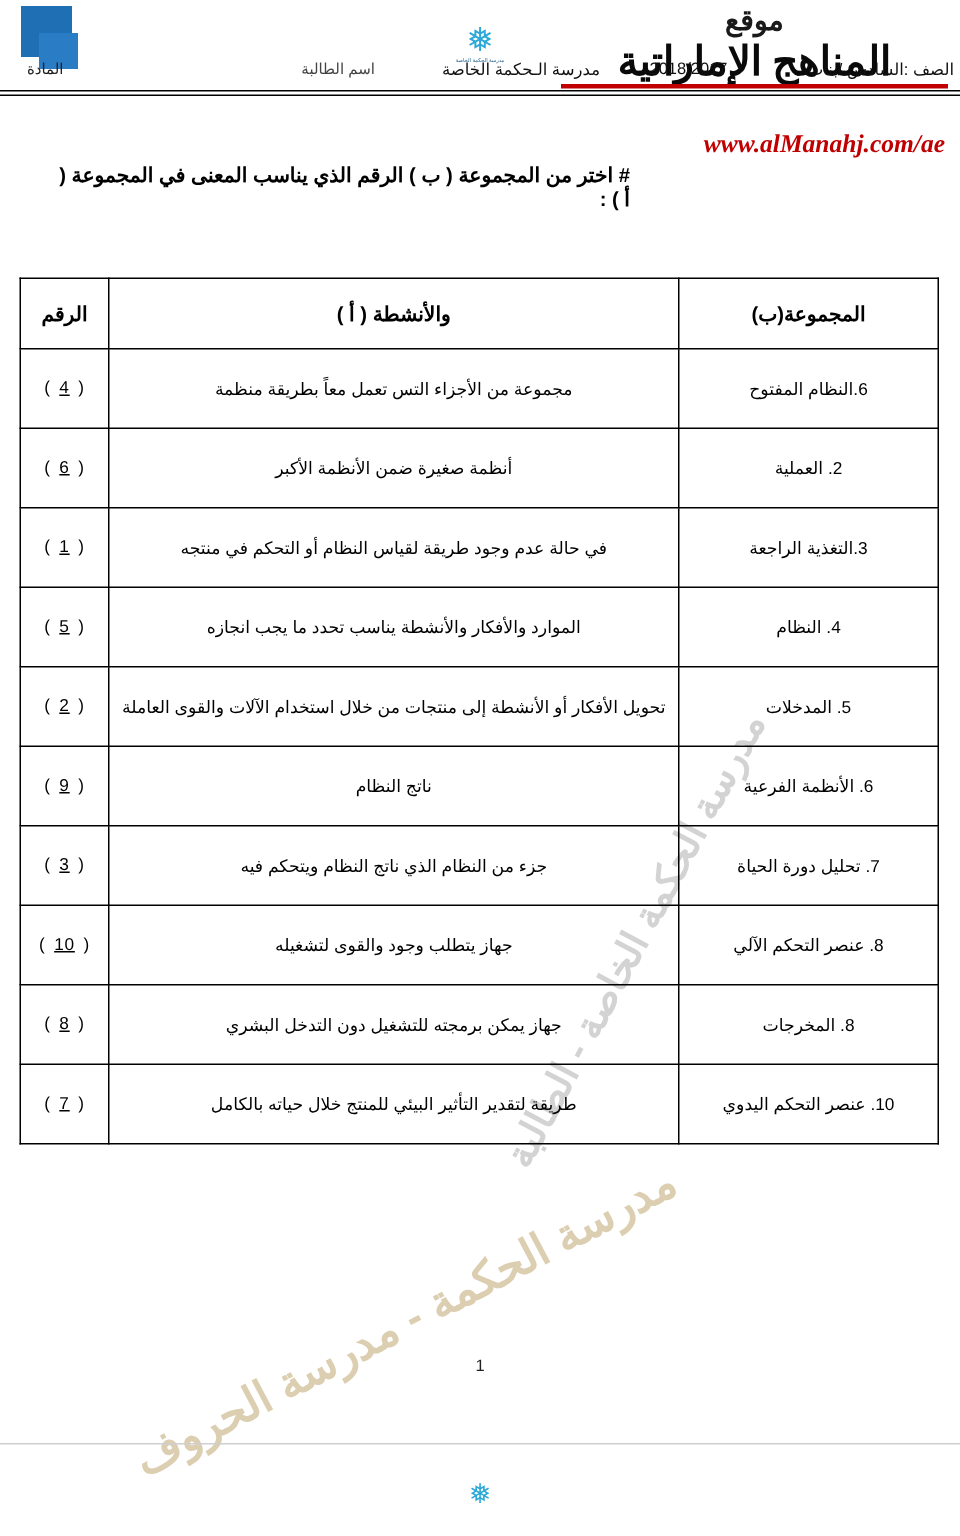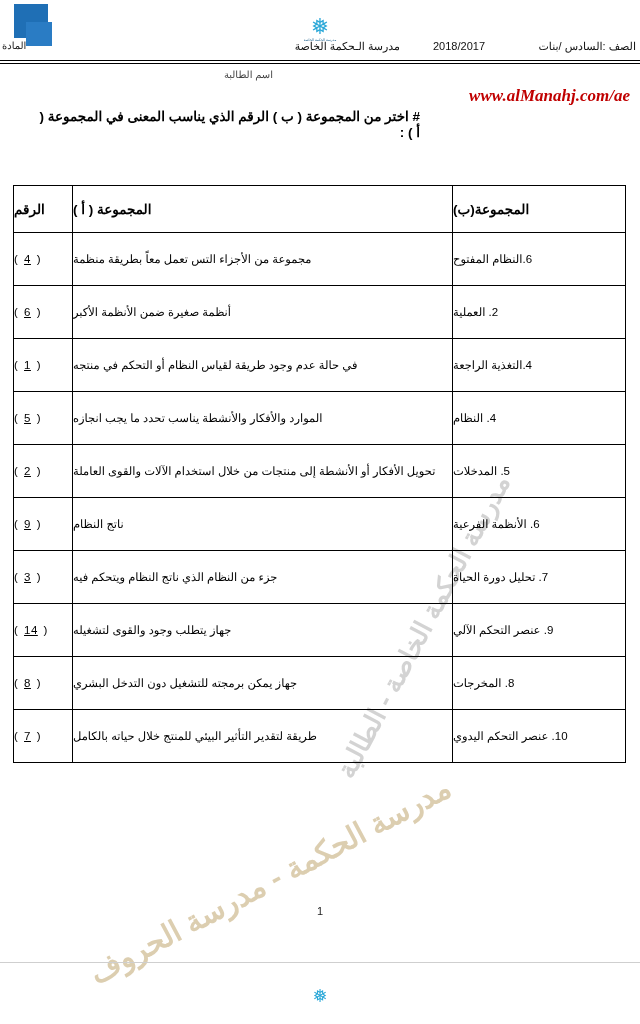--- a/index.html
+++ b/index.html
@@ -115,29 +115,28 @@
   }
   .meta-school {
     position: absolute;
     right: 240px;
     top: 0;
     white-space: nowrap;
     text-align: center;
   }
   .meta-student {
     position: absolute;
-    right: 367px;
+    right: 390px;
     top: 0;
     color: #444;
     font-size: 10px;
-    margin-top: 29px;
   }
   .meta-subject {
     position: absolute;
-    left: 2px;
+    left: 18px;
     top: 0;
     font-size: 10px;
     color: #222;
   }
 
   .header-rule {
     position: absolute;
     top: 60px;
     left: 0;
     width: 640px;
@@ -189,21 +188,21 @@
     width: 612px;
     border-collapse: collapse;
     direction: rtl;
     table-layout: fixed;
   }
   table.matching th,
   table.matching td {
     border: 1px solid #000;
     padding: 0;
     vertical-align: middle;
-    text-align: left;
+    text-align: center;
     color: #000;
   }
   table.matching th {
     height: 46px;
     font-size: 13.5px;
     font-weight: bold;
   }
   table.matching td {
     height: 52px;
     font-size: 11.5px;
@@ -287,20 +286,25 @@
   }
 </style>
 </head>
 <body>
 
 <div class="header">
 
   <div class="logo-blue-sq"></div>
   <div class="logo-blue-sq2"></div>
 
+  <div class="logo-block">
+    <div class="logo-word-top">موقع</div>
+    <div class="logo-word-main">المناهج الإماراتية</div>
+    <div class="logo-red-bar"></div>
+  </div>
 
   <div class="school-badge">
     <div class="badge-flower">❅</div>
     <div class="badge-text">مدرسة الحكمة الخاصة</div>
   </div>
 
   <div class="meta-row">
     <span class="meta-grade">الصف :السادس /بنات</span>
     <span class="meta-year">2018/2017</span>
     <span class="meta-school">مدرسة الـحكمة الخاصة</span>
@@ -322,37 +326,37 @@
 <div class="table-wrap">
   <table class="matching">
     <colgroup>
       <col class="col-b">
       <col class="col-a">
       <col class="col-n">
     </colgroup>
     <thead>
       <tr>
         <th>المجموعة(ب)</th>
-        <th>المجموعة ( أ  )</th>
+        <th>والأنشطة ( أ  )</th>
         <th>الرقم</th>
       </tr>
     </thead>
     <tbody id="table-body">
         <tr>
           <td class="cell-b">6.النظام المفتوح</td>
           <td class="cell-a">مجموعة من الأجزاء التس تعمل معاً بطريقة منظمة</td>
           <td class="cell-n">( <span class="num">4</span> )</td>
         </tr>
         <tr>
           <td class="cell-b">2. العملية</td>
           <td class="cell-a">أنظمة صغيرة ضمن الأنظمة الأكبر</td>
           <td class="cell-n">( <span class="num">6</span> )</td>
         </tr>
         <tr>
-          <td class="cell-b">4.التغذية الراجعة</td>
+          <td class="cell-b">3.التغذية الراجعة</td>
           <td class="cell-a">في حالة عدم وجود طريقة لقياس النظام أو التحكم في منتجه</td>
           <td class="cell-n">( <span class="num">1</span> )</td>
         </tr>
         <tr>
           <td class="cell-b">4. النظام</td>
           <td class="cell-a">الموارد والأفكار والأنشطة يناسب تحدد ما يجب انجازه</td>
           <td class="cell-n">( <span class="num">5</span> )</td>
         </tr>
         <tr>
           <td class="cell-b">5. المدخلات</td>
@@ -363,23 +367,23 @@
           <td class="cell-b">6. الأنظمة الفرعية</td>
           <td class="cell-a">ناتج النظام</td>
           <td class="cell-n">( <span class="num">9</span> )</td>
         </tr>
         <tr>
           <td class="cell-b">7. تحليل دورة الحياة</td>
           <td class="cell-a">جزء من النظام الذي ناتج النظام ويتحكم فيه</td>
           <td class="cell-n">( <span class="num">3</span> )</td>
         </tr>
         <tr>
-          <td class="cell-b">9. عنصر التحكم الآلي</td>
+          <td class="cell-b">8. عنصر التحكم الآلي</td>
           <td class="cell-a">جهاز يتطلب وجود والقوى لتشغيله</td>
-          <td class="cell-n">( <span class="num">14</span> )</td>
+          <td class="cell-n">( <span class="num">10</span> )</td>
         </tr>
         <tr>
           <td class="cell-b">8. المخرجات</td>
           <td class="cell-a">جهاز يمكن برمجته للتشغيل دون التدخل البشري</td>
           <td class="cell-n">( <span class="num">8</span> )</td>
         </tr>
         <tr>
           <td class="cell-b">10. عنصر التحكم اليدوي</td>
           <td class="cell-a">طريقة لتقدير التأثير البيئي للمنتج خلال حياته بالكامل</td>
           <td class="cell-n">( <span class="num">7</span> )</td>

